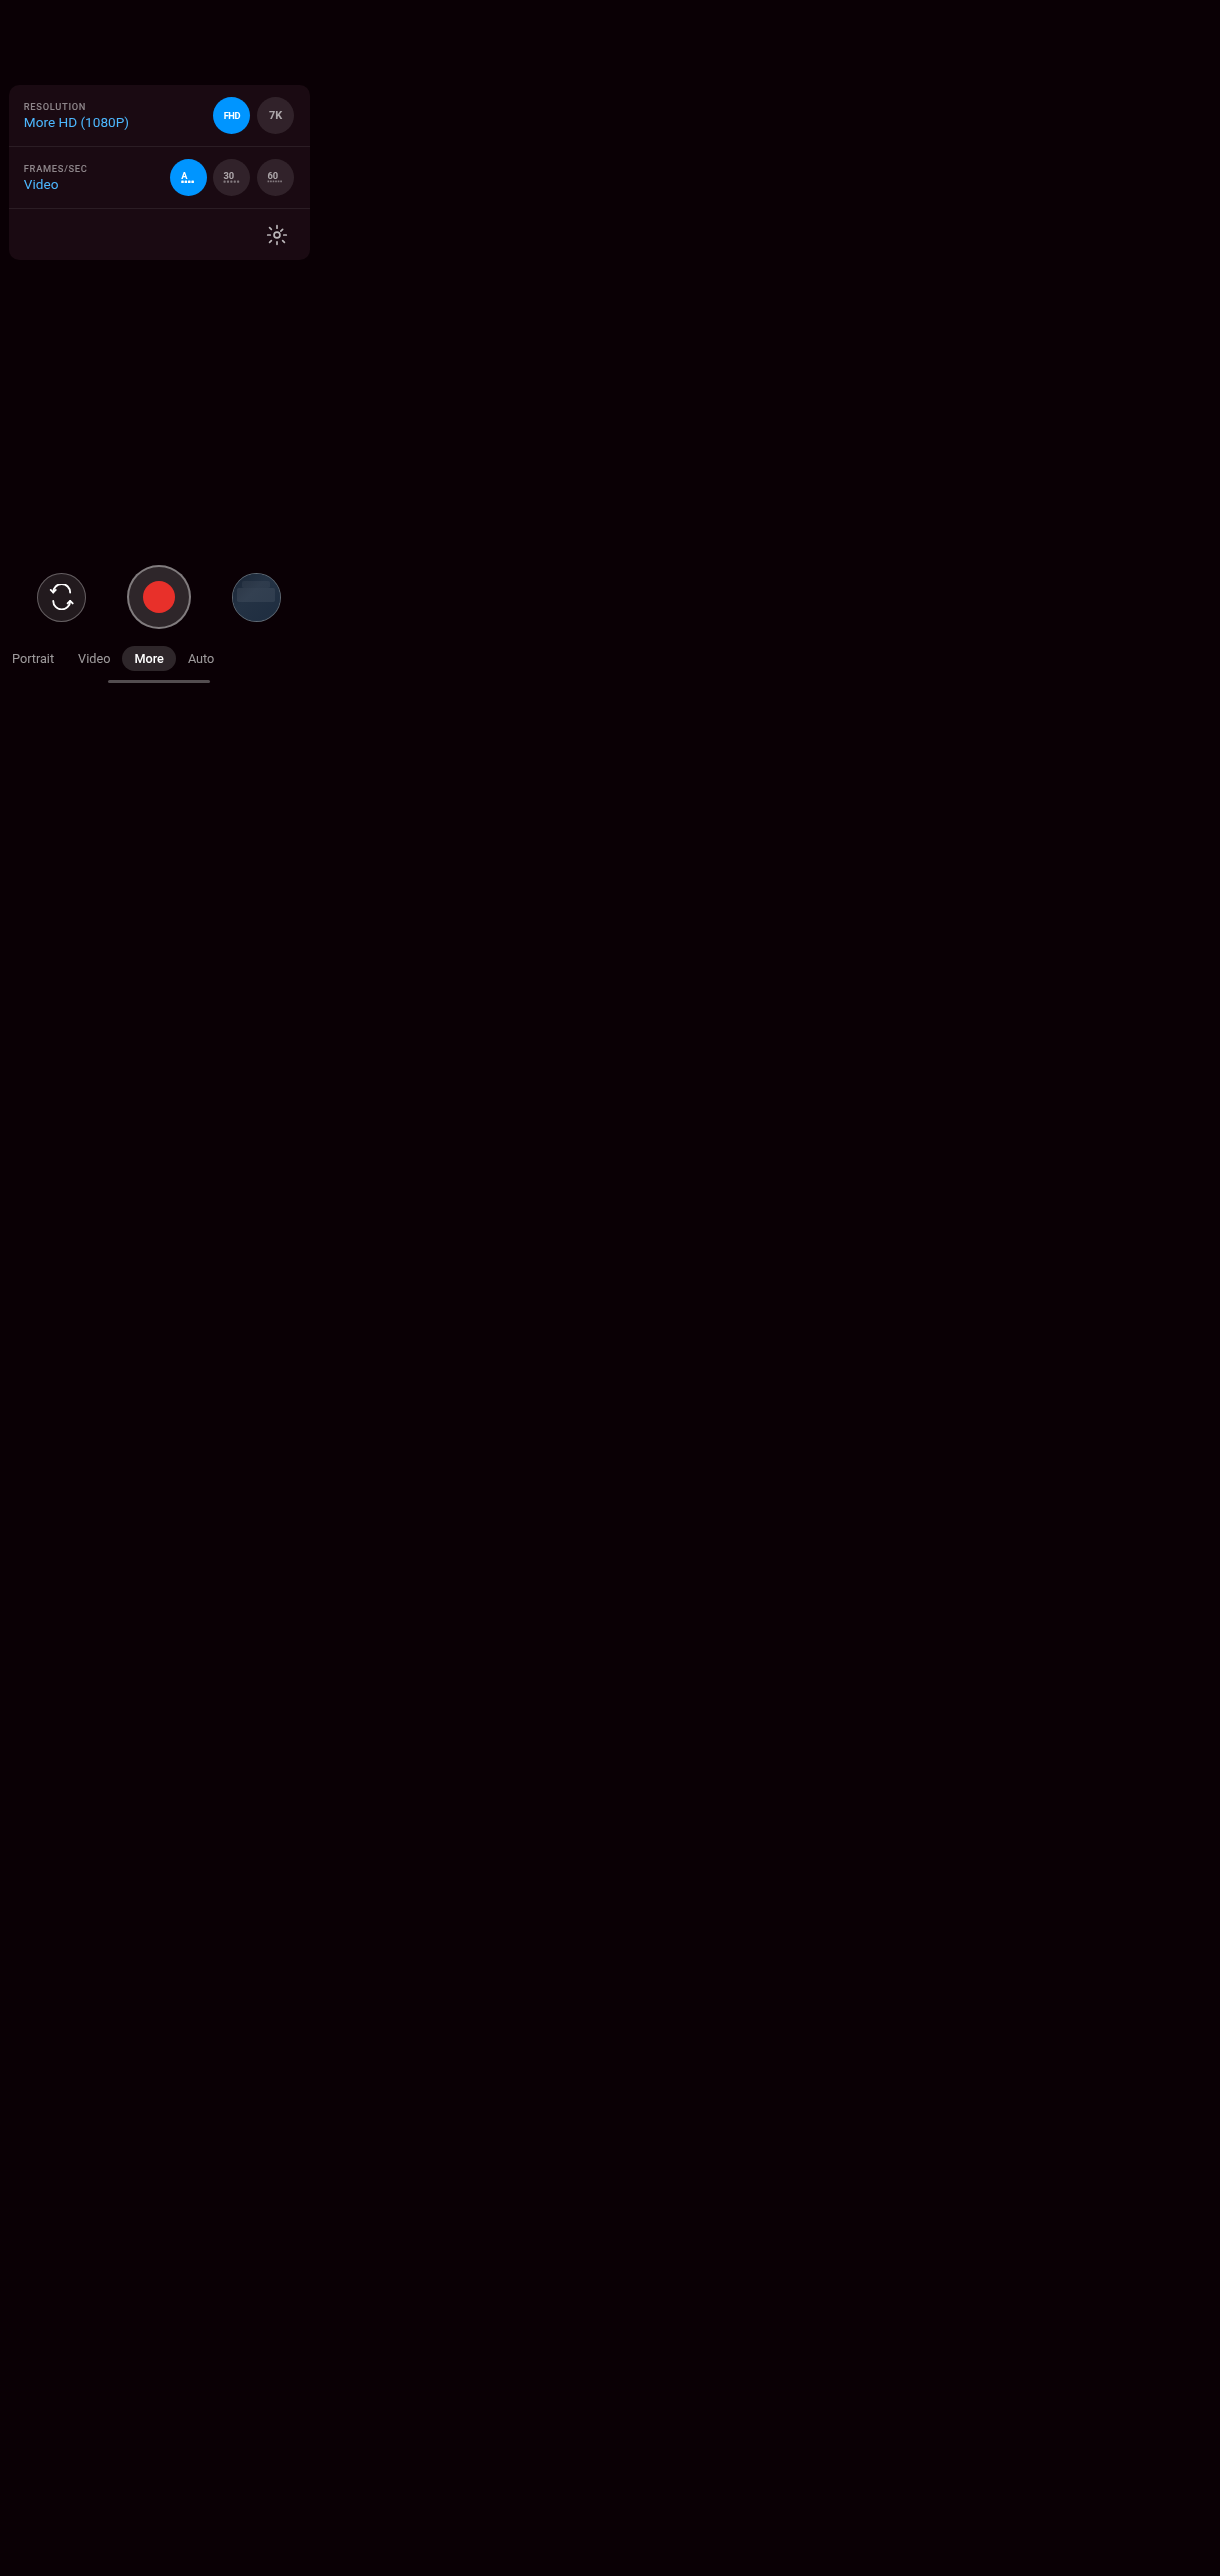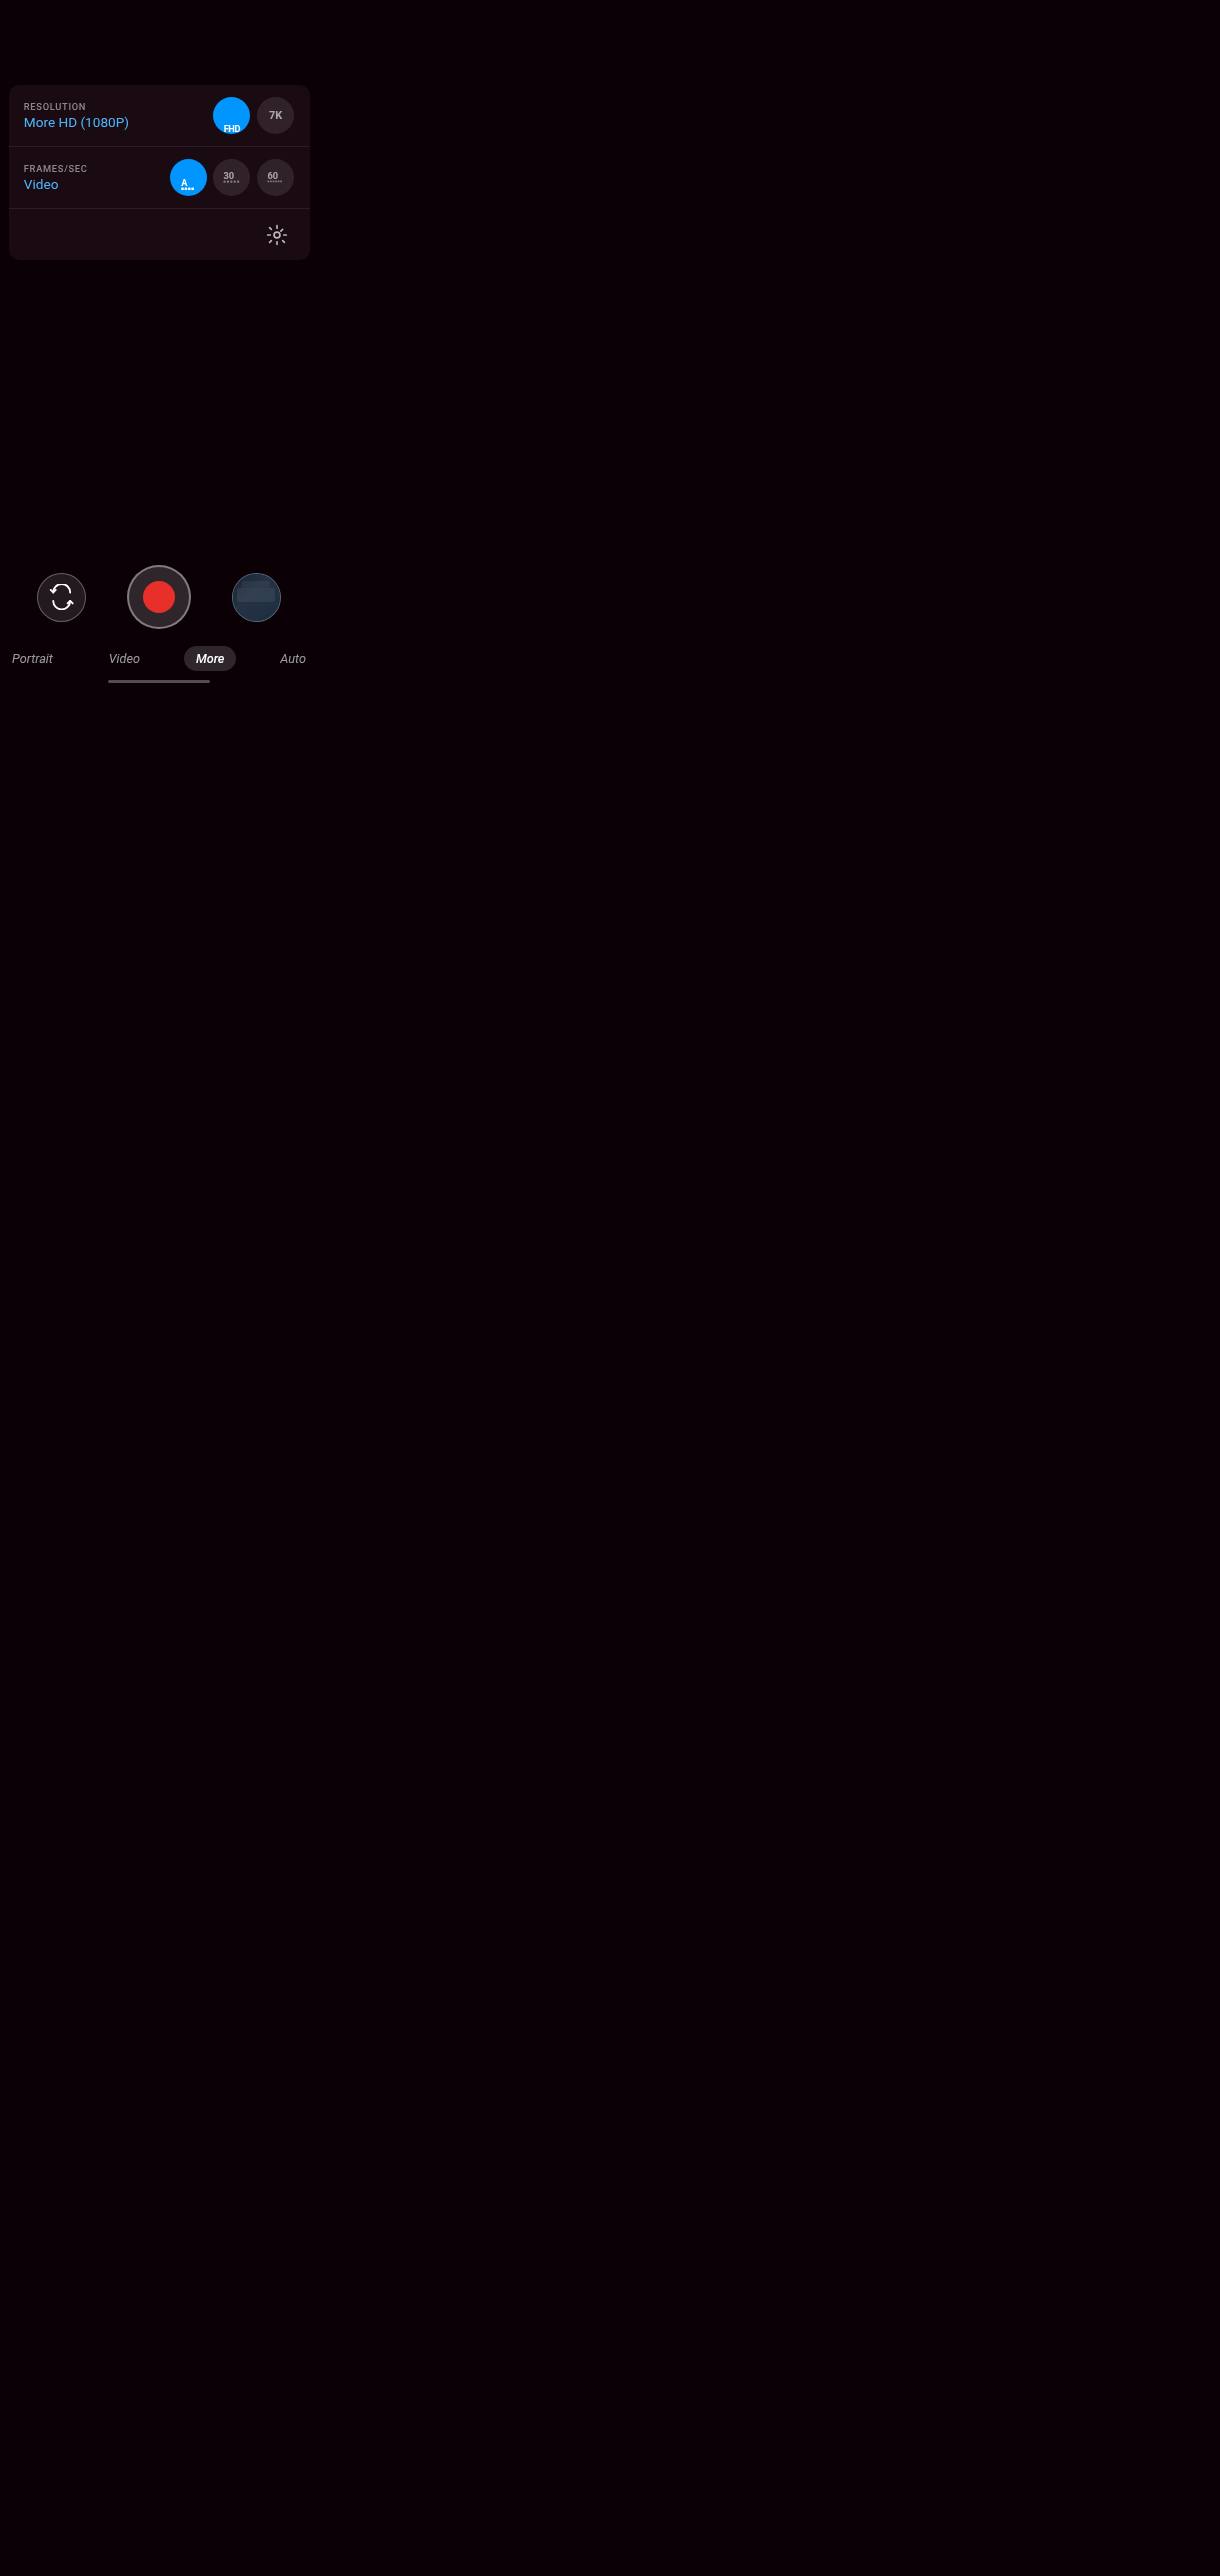--- a/index.html
+++ b/index.html
@@ -81,21 +81,20 @@
       height: 37px;
       border-radius: 50%;
       display: flex;
       align-items: center;
       justify-content: center;
       cursor: pointer;
     }
 
     .icon-btn.active {
       background: #0095ff;
-      align-items: flex-end;
     }
 
     .icon-btn.inactive {
       background: rgba(255,255,255,0.1);
     }
 
     
     .fhd-text {
       font-size: 9.3px;
       font-weight: 700;
@@ -190,23 +189,22 @@
 
     
     .mode-tabs {
       position: absolute;
       bottom: 0;
       left: 0;
       right: 0;
       background: transparent;
       display: flex;
       align-items: center;
-      justify-content: space-between;
+      justify-content: flex-start;
       padding: 8.5px 0 17px;
-      font-style: italic;
     }
 
     .mode-tab {
       font-size: 12.7px;
       font-weight: 400;
       color: rgba(255,255,255,0.6);
       cursor: pointer;
       padding: 5.1px 12px;
       border-radius: 17px;
     }

